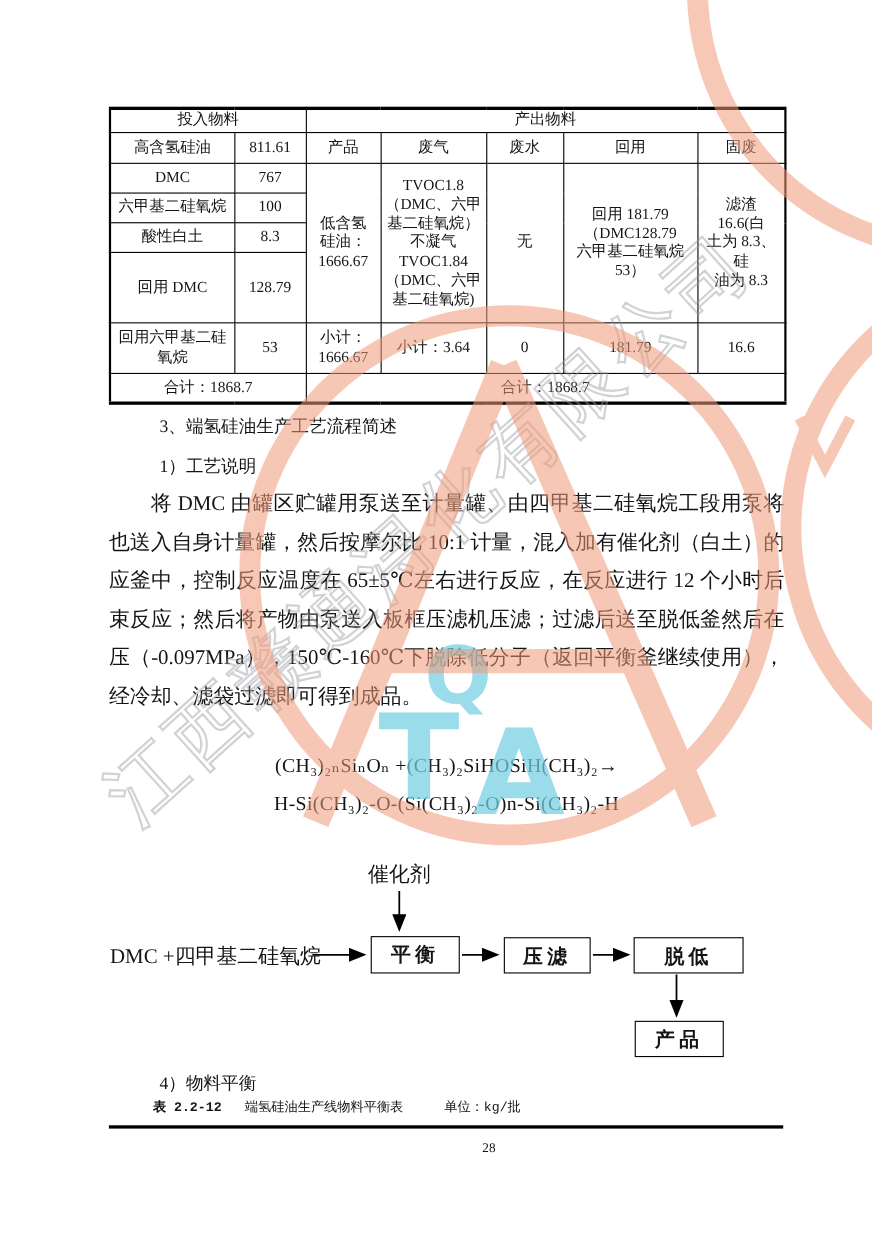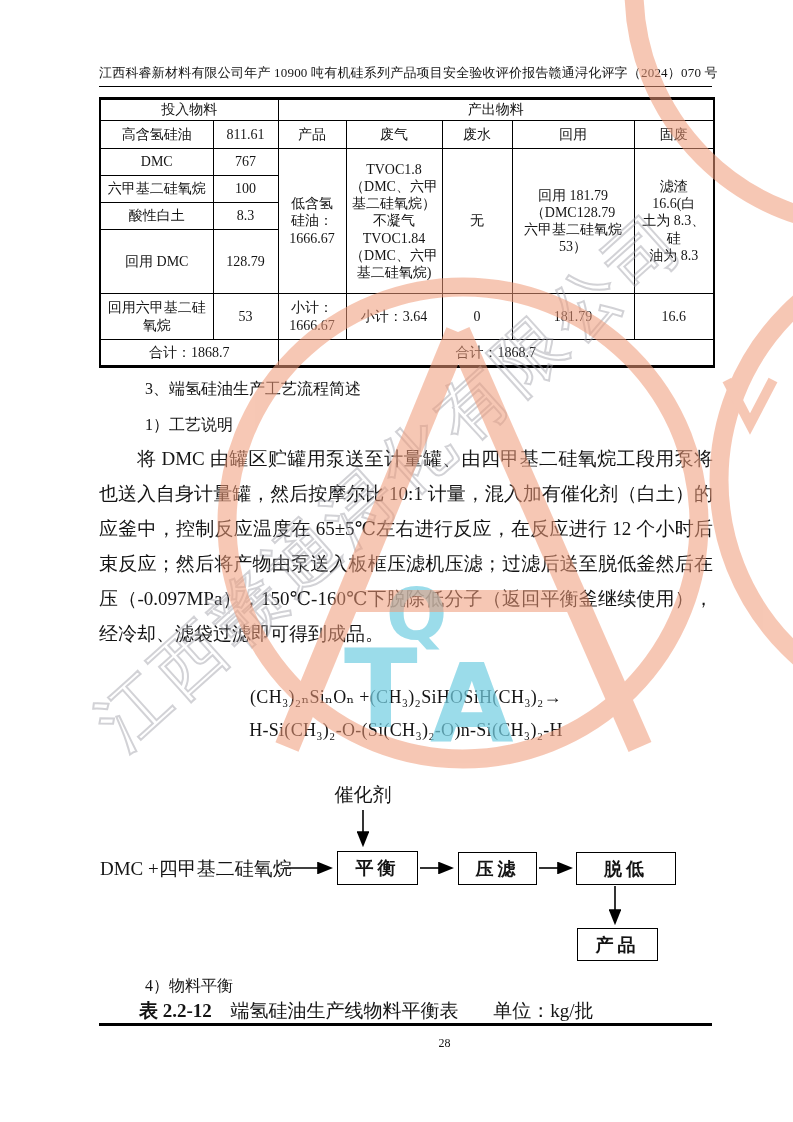--- a/index.html
+++ b/index.html
@@ -54,21 +54,21 @@
   
   .diagram { left:0; top:780px; width:793px; height:200px; }
   .flow-box {
     position:absolute; border:1px solid #000; background:#fff;
     display:flex; align-items:center; justify-content:center;
     font-size:18px; letter-spacing:4px; box-sizing:border-box;font-weight:bold;
   }
   .dlabel { position:absolute; font-size:19px; white-space:nowrap; }
 
   
-  .tbl-caption { left:99px; top:998px; width:614px; font-size:19px; white-space:nowrap; }
+  .tbl-caption { left:99px; top:998px; width:614px; font-size:12px; white-space:nowrap;font-family:Liberation Mono, monospace; }
   .cap-label { font-weight:bold; }
   .cap-unit { margin-left:30px; }
   .bottom-rule { left:99px; top:1023px; width:613px; height:3px; background:#000; }
   .page-num { left:0; top:1036px; width:793px; text-align:center; font-size:12px;padding-left:48px; }
 
   
   .wm-layer { left:0; top:0; width:793px; height:1122px; pointer-events:none; z-index:5; }
   .wm-diagonal {
     position:absolute; left:108px; top:688px; font-size:70px; letter-spacing:6px;
     white-space:nowrap; transform:rotate(-42deg); transform-origin:0 50%;
@@ -81,24 +81,20 @@
   }
   .wm-q { left:386px; top:578px; font-size:72px; }
   .wm-t { left:344px; top:636px; font-size:108px; }
   .wm-a2 { left:430px; top:650px; font-size:108px; }
 </style>
 </head>
 <body>
 
 <div class="page">
 
-  <div class="abs doc-header">
-    <span>江西科睿新材料有限公司年产 10900 吨有机硅系列产品项目安全验收评价报告</span>
-    <span>赣通浔化评字（2024）070 号</span>
-  </div>
 
   <table class="abs mat-table">
     <colgroup>
       <col style="width:113px">
         <col style="width:65px">
         <col style="width:68px">
       <col style="width:96px">
         <col style="width:70px">
         <col style="width:122px">
         <col style="width:80px">

